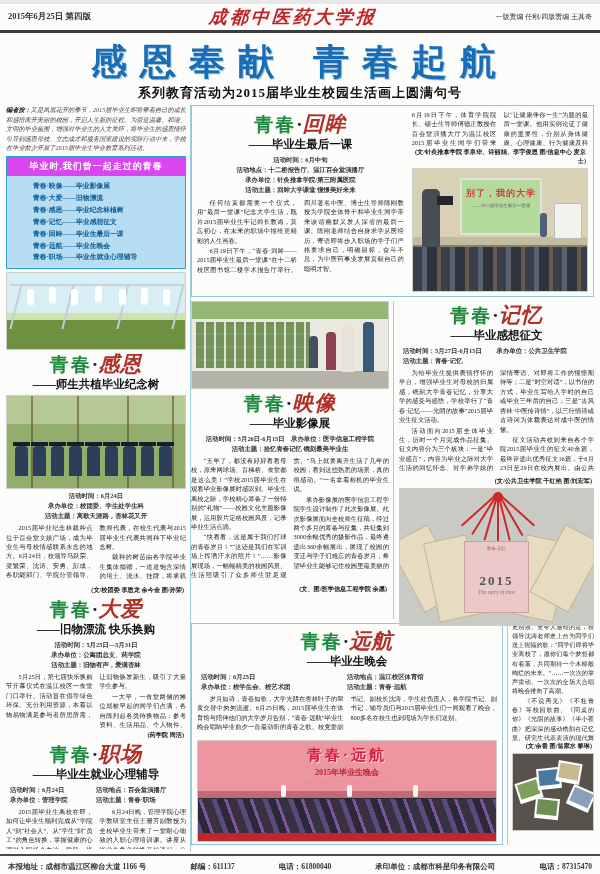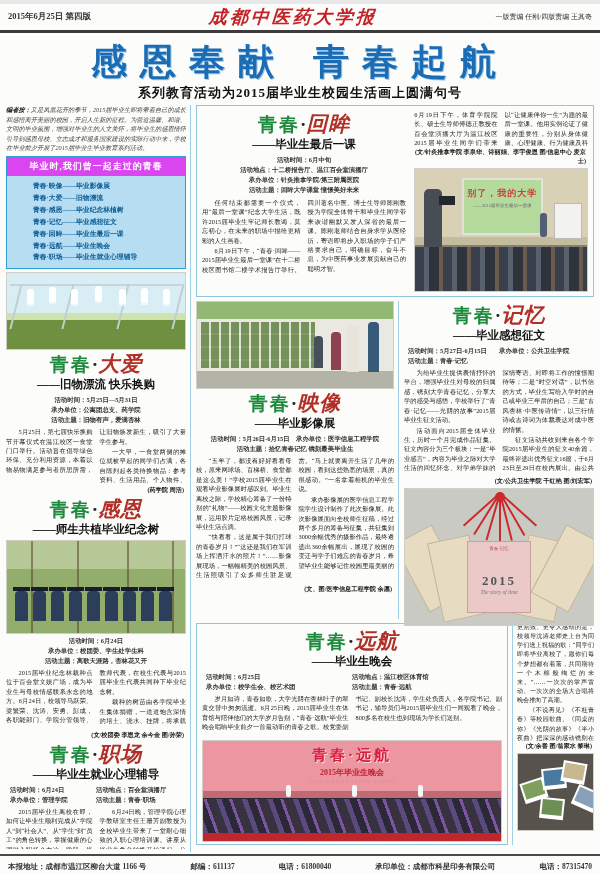--- a/index.html
+++ b/index.html
@@ -16,21 +16,21 @@
   
   .headline{position:absolute;top:34px;left:0;width:600px;text-align:center;color:#1a6cb5;
             font-family:"Liberation Sans","DejaVu Sans",sans-serif;font-weight:900;font-size:36px;
             letter-spacing:13px;white-space:nowrap;text-shadow:1px 1px 0 #9cc4e4;}
   .headline .gap{display:inline-block;width:26px;}
   .subheadline{position:absolute;top:80px;left:0;width:600px;text-align:center;font-size:13px;
                font-weight:bold;color:#111;letter-spacing:1px;}
   
   .col-left{position:absolute;top:101px;left:6px;width:180px;height:744px;overflow:hidden;}
   .col-main{position:absolute;top:101px;left:190px;width:404px;height:747px;overflow:hidden;
-            border-left:1px solid #9fcfe2;padding-left:5px;box-sizing:border-box;}
+            border-left:1px solid #9fcfe2;box-sizing:border-box;}
   
   .editor-note{margin:0 0 3px;font-size:6.2px;line-height:1.55;font-style:italic;color:#444;text-align:justify;}
   .editor-note b{color:#222;}
   .sec-title{text-align:center;margin:3px 0 0;line-height:1.1;white-space:nowrap;}
   .st-green{color:#1e8a3e;font-size:19px;font-weight:bold;letter-spacing:2px;}
   .st-dot{color:#222;font-size:19px;font-weight:bold;}
   .st-red{color:#b22f28;font-size:21px;font-weight:bold;font-style:italic;letter-spacing:1px;}
   .sec-sub{text-align:center;font-size:11.5px;font-weight:bold;color:#111;margin:1px 0 3px;}
   .info-line{font-size:6.4px;font-weight:bold;color:#333;text-align:center;line-height:1.55;}
   .info-grid{display:grid;grid-template-columns:1fr 1fr;font-size:6.4px;font-weight:bold;color:#333;
@@ -153,33 +153,20 @@
       <span class="girl" style="left:20px"></span>
       <span class="girl" style="left:42px;top:14px"></span>
       <span class="girl" style="left:64px"></span>
       <span class="girl" style="left:88px;top:13px"></span>
       <span class="girl" style="left:112px"></span>
       <span class="girl" style="left:134px;top:15px"></span>
       <span class="girl" style="left:156px"></span>
     </div>
 
     <div>
-      <div class="sec-title"><span class="st-green">青春</span><span class="st-dot">·</span><span class="st-red">大爱</span></div>
-      <div class="sec-sub">——旧物漂流  快乐换购</div>
-      <div class="info-line">活动时间：5月25日—5月31日</div>
-      <div class="info-line">承办单位：公寓团总支、药学院</div>
-      <div class="info-line">活动主题：旧物有声，爱满杏林</div>
-      <div class="body-text cols2" style="height:58px;margin-top:2px">
-        <p class="para">5月25日，第七届快乐换购节开幕仪式在温江校区一食堂门口举行。活动旨在倡导绿色环保、充分利用资源，本着以物易物满足参与者所思所需，让旧物焕发新生，吸引了大量学生参与。</p>
-        <p class="para">一大早，一食堂两侧的摊位就被早起的同学们占满，各自陈列起各类待换物品：参考资料、生活用品、个人物件、各类专业书籍、文学读物，各种各样的待换物品琳琅满目，吸引过往同学驻足换购。换购，是一种毕业情怀，也可以成为一种校园时尚……</p>
-      </div>
-      <div class="credit">(药学院 周活)</div>
-    </div>
-
-    <div>
       <div class="sec-title"><span class="st-green">青春</span><span class="st-dot">·</span><span class="st-red">感恩</span></div>
       <div class="sec-sub">——师生共植毕业纪念树</div>
       <div class="photo photo-grads">
         <div class="tree" style="left:24px"></div>
         <div class="tree" style="left:70px"></div>
         <div class="tree" style="left:120px"></div>
         <div class="tree" style="left:165px"></div>
         <span class="grad" style="left:8px"></span>
         <span class="grad" style="left:26px"></span>
         <span class="grad" style="left:44px"></span>
@@ -191,20 +178,33 @@
         <span class="grad" style="left:152px"></span>
       </div>
       <div class="info-line">活动时间：6月24日</div>
       <div class="info-line">承办单位：校团委、学生处学生科</div>
       <div class="info-line">活动主题：离歌天涯路，杏林花又开</div>
       <div class="body-text cols2" style="height:62px;margin-top:2px">
         <p class="para">2015届毕业纪念林栽种点位于百会堂文娱广场，成为毕业生与母校情感联系永念的地方。6月24日，校领导马跃荣、梁繁荣、沈涛、安勇、彭成，各职能部门、学院分管领导、教师代表，在校生代表与2015届毕业生代表共同种下毕业纪念树。</p>
         <p class="para">栽种的树苗由各学院毕业生集体捐赠，一道道饱含深情的培土、浇水、挂牌，将承载着对母校浓浓情谊的祝福牌挂满枝头。一棵棵树苗，凝聚着领导老师对毕业生的深切祝福及殷殷期望，也寄托着广大毕业生对母校深深的感恩和眷念。</p>
       </div>
       <div class="credit">(文/校团委 李恩龙 余今金  图/孙荣)</div>
+    </div>
+
+    <div>
+      <div class="sec-title"><span class="st-green">青春</span><span class="st-dot">·</span><span class="st-red">大爱</span></div>
+      <div class="sec-sub">——旧物漂流  快乐换购</div>
+      <div class="info-line">活动时间：5月25日—5月31日</div>
+      <div class="info-line">承办单位：公寓团总支、药学院</div>
+      <div class="info-line">活动主题：旧物有声，爱满杏林</div>
+      <div class="body-text cols2" style="height:58px;margin-top:2px">
+        <p class="para">5月25日，第七届快乐换购节开幕仪式在温江校区一食堂门口举行。活动旨在倡导绿色环保、充分利用资源，本着以物易物满足参与者所思所需，让旧物焕发新生，吸引了大量学生参与。</p>
+        <p class="para">一大早，一食堂两侧的摊位就被早起的同学们占满，各自陈列起各类待换物品：参考资料、生活用品、个人物件、各类专业书籍、文学读物，各种各样的待换物品琳琅满目，吸引过往同学驻足换购。换购，是一种毕业情怀，也可以成为一种校园时尚……</p>
+      </div>
+      <div class="credit">(药学院 周活)</div>
     </div>
 
     <div>
       <div class="sec-title"><span class="st-green">青春</span><span class="st-dot">·</span><span class="st-red">职场</span></div>
       <div class="sec-sub">——毕业生就业心理辅导</div>
       <div class="info-grid">
         <span>活动时间：6月24日</span>
         <span>活动地点：百会堂演播厅</span>
         <span>承办单位：管理学院</span>
         <span>活动主题：青春·职场</span>

